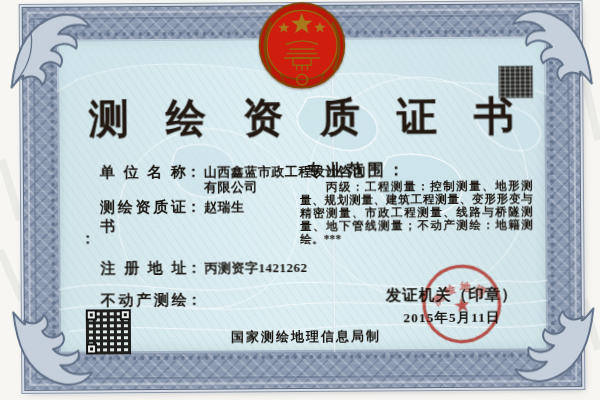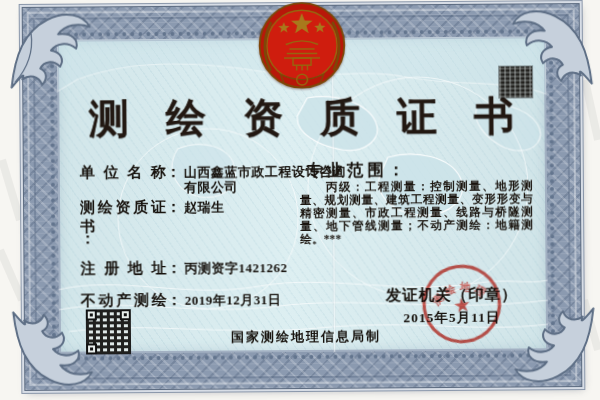--- a/index.html
+++ b/index.html
@@ -57,21 +57,21 @@
   .title {
     position:absolute; left:0; right:0; top:84px; z-index:3;
     text-align:center; white-space:nowrap;
     font-size:40px; font-weight:bold; color:#221812;
     letter-spacing:37px; padding-left:37px;
     text-shadow:0 1px 0 rgba(0,0,0,.35), 0 0 1px rgba(40,20,0,.5);
   }
 
   .frow { position:absolute; left:56px; z-index:3; display:flex; align-items:flex-start; color:#16110c; }
   .flabel { display:inline-block; width:86px; font-size:15px; font-weight:bold;
-    text-align:justify; text-align-last:justify; letter-spacing:0; }
+    text-align:justify; text-align-last:justify; letter-spacing:0;margin-left:20px; }
   .fcolon { font-size:15px; font-weight:bold; margin:0 3px 0 0; }
   .fvalue { font-size:13px; font-weight:bold; line-height:15px; padding-top:2px; letter-spacing:.5px; }
   .fvalue.wrap { width:164px; }
 
   .scope-head { position:absolute; left:282px; top:154px; z-index:3;
     font-size:16.5px; font-weight:bold; color:#16110c; letter-spacing:4px; white-space:nowrap;text-align:right; }
   .scope-text { position:absolute; left:276px; top:175px; width:233px; z-index:3;
     font-size:11.5px; font-weight:bold; color:#1a140e; line-height:13px;
     text-align:justify; text-indent:26px; letter-spacing:.2px; }
 
@@ -201,21 +201,20 @@
       <span class="fcolon">：</span>
   </div>
   <div class="frow" style="top:252px">
     <span class="flabel">注册地址</span>
       <span class="fcolon">：</span>
     <span class="fvalue">丙测资字1421262</span>
   </div>
   <div class="frow" style="top:284px">
     <span class="flabel">不动产测绘</span>
       <span class="fcolon">：</span>
-    <span class="fvalue">2019年12月31日</span>
   </div>
 
   <div class="scope-head">专业范围：</div>
   <div class="scope-text">丙级：工程测量：控制测量、地形测量、规划测量、建筑工程测量、变形形变与精密测量、市政工程测量、线路与桥隧测量、地下管线测量；不动产测绘：地籍测绘。***</div>
 
   <div class="qr">
     <div class="finder f-tl"></div>
     <div class="finder f-tr"></div>
     <div class="finder f-bl"></div>
   </div>

